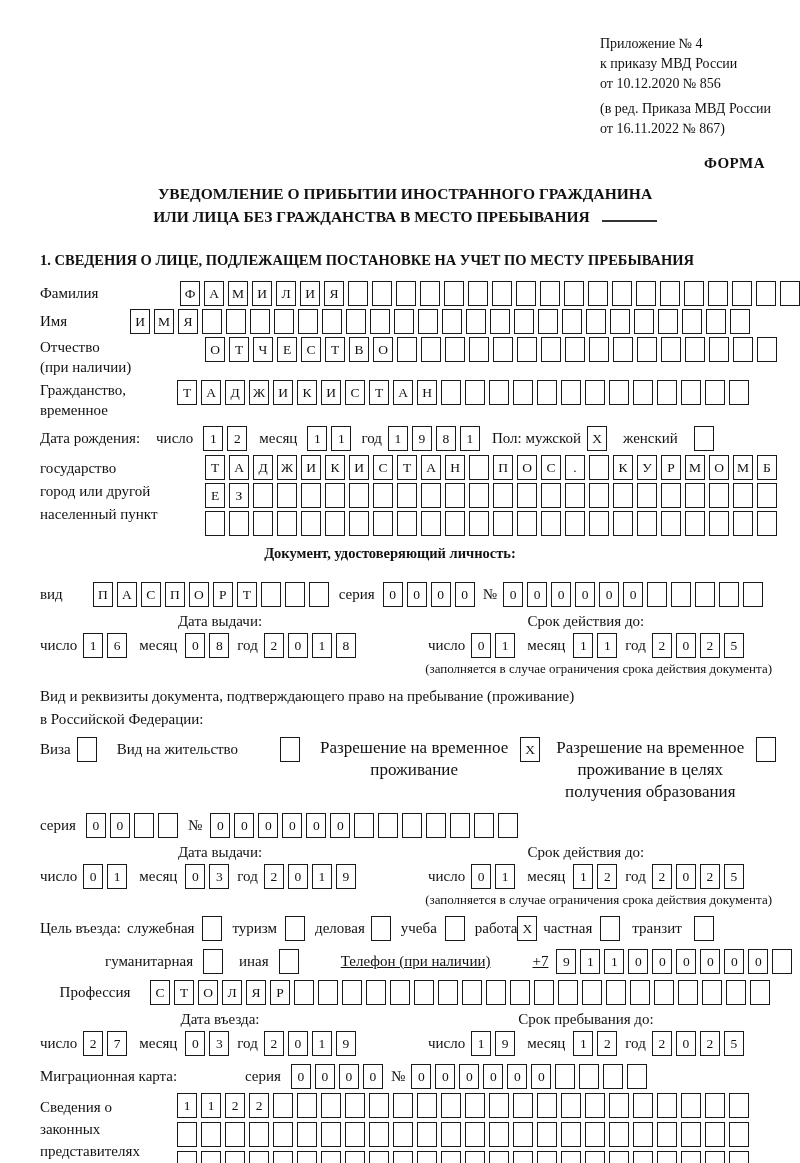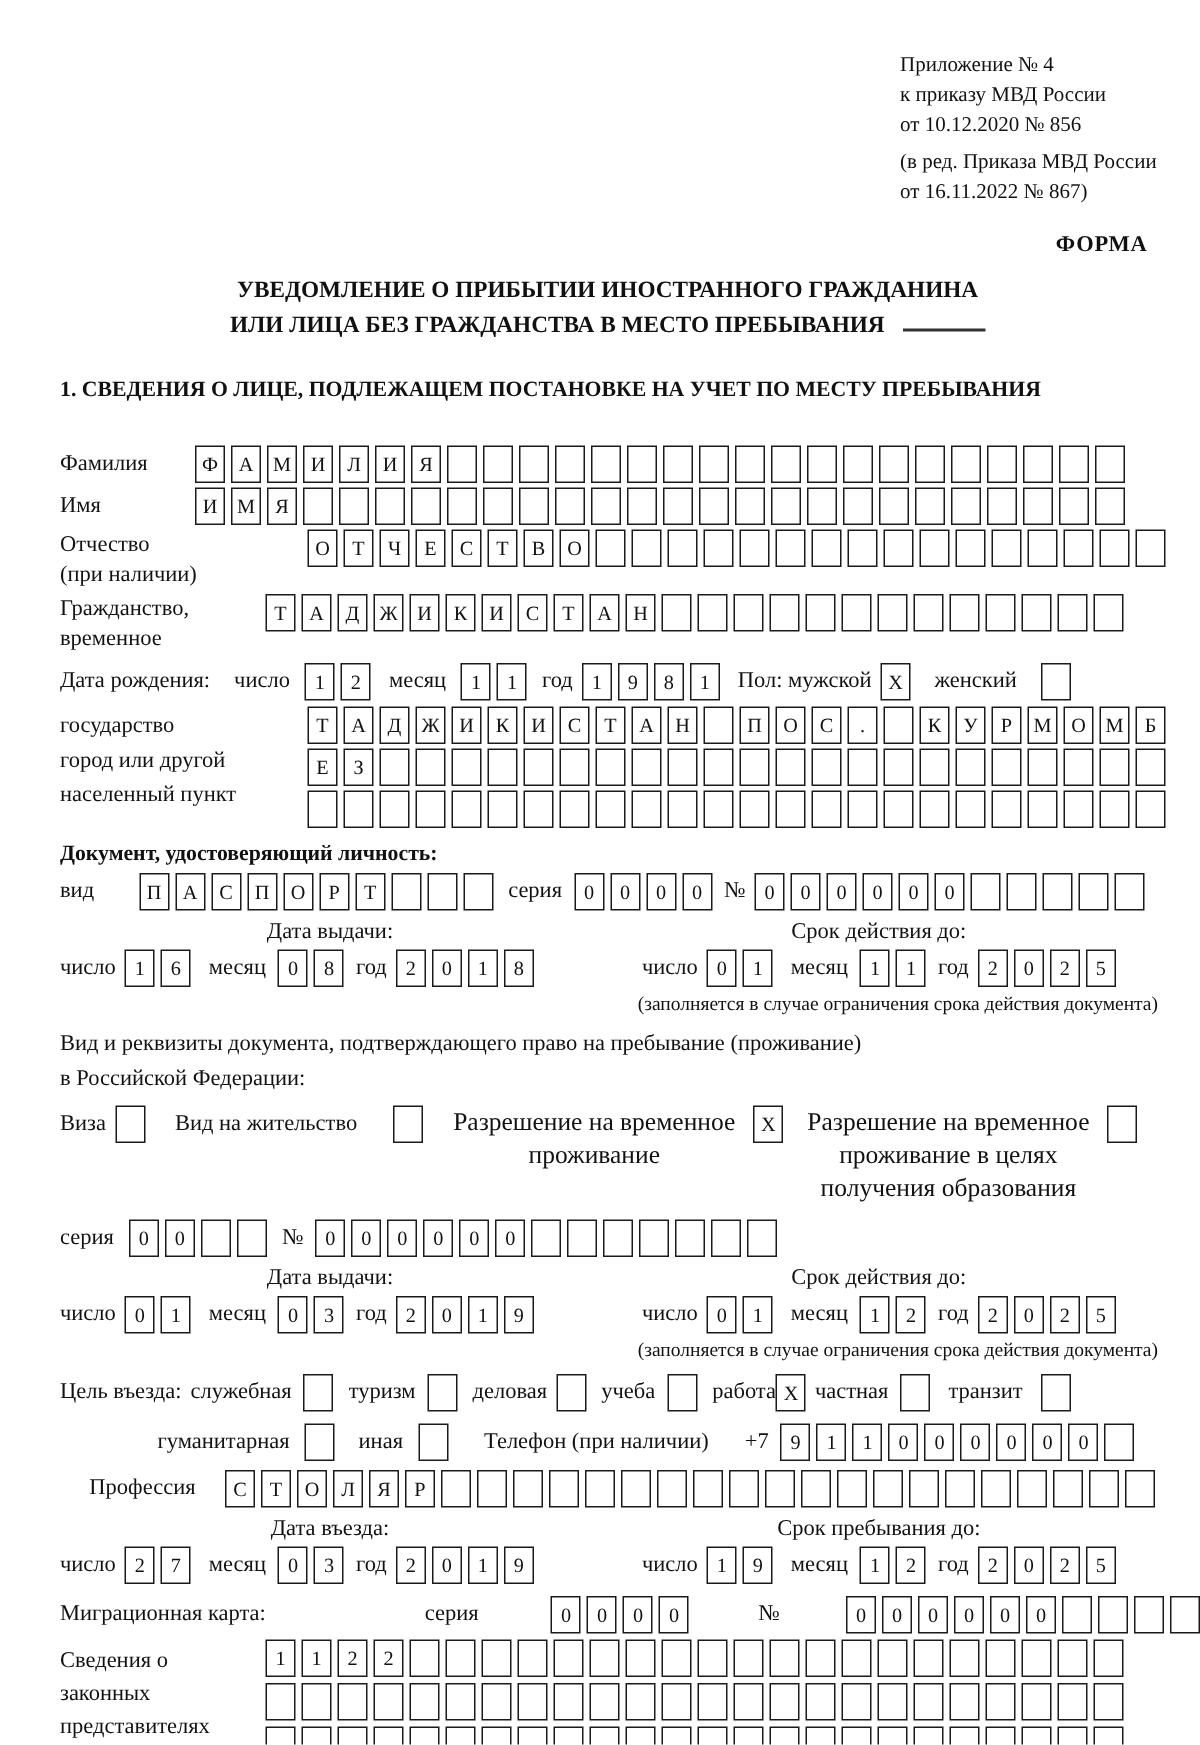--- a/index.html
+++ b/index.html
@@ -26,29 +26,29 @@
     width:20px; height:25px; border:1.5px solid #1a1a1a; flex:0 0 auto;
     display:inline-flex; align-items:center; justify-content:center;
     font-size:13.5px; background:#fff;
   }
   .row { display:flex; align-items:flex-start; margin-top:3px; }
   .lbl { font-size:15px; line-height:25px; white-space:nowrap; }
   .sub { font-size:15px; line-height:20px; }
 
   .w-surname { width:90px; }
   .w-patr { width:165px; }
-  .w-cit { width:137px; } .mt6{margin-top:6px;} .mt8{margin-top:8px;justify-content:space-between;} .mt10{margin-top:10px;} .mt12{margin-top:28px;}
-  .ml6{margin-left:6px;} .ml8{margin-left:8px;} .ml10{margin-left:10px;} .ml12{margin-left:12px;} .ml16{margin-left:16px;} .ml20{margin-left:20px;} .ml26{margin-left:24px;} .ml30{margin-left:30px;}
+  .w-cit { width:137px; } .mt6{margin-top:6px;} .mt8{margin-top:8px;} .mt10{margin-top:10px;} .mt12{margin-top:12px;justify-content:space-between;}
+  .ml6{margin-left:6px;} .ml8{margin-left:8px;} .ml10{margin-left:10px;} .ml12{margin-left:12px;} .ml16{margin-left:16px;} .ml20{margin-left:20px;} .ml26{margin-left:42px;text-decoration:underline;} .ml30{margin-left:30px;}
 
   
   .bp { display:flex; margin-top:4px; }
   .bp-labels { width:165px; font-size:15px; line-height:23px; padding-top:2px; }
   .bp-rows .row { margin-top:0; margin-bottom:3px; }
 
-  .doc-head { text-align:left; font-weight:bold; font-size:14.5px; margin:6px 60px 4px 0; }
+  .doc-head { text-align:center; font-weight:bold; font-size:14.5px; margin:6px 60px 20px 0; }
 
   
   .dg { display:flex; margin-top:6px; }
   .dg-col { }
   .dg-left { width:360px; margin-left:0; }
   .dg-right { margin-left:28px; }
   .dg-title { text-align:center; font-size:15px; margin-bottom:3px; }
   .dg-row { display:flex; align-items:center; }
   .note-r { text-align:right; font-size:13px; margin-top:3px; padding-right:28px; }
 

